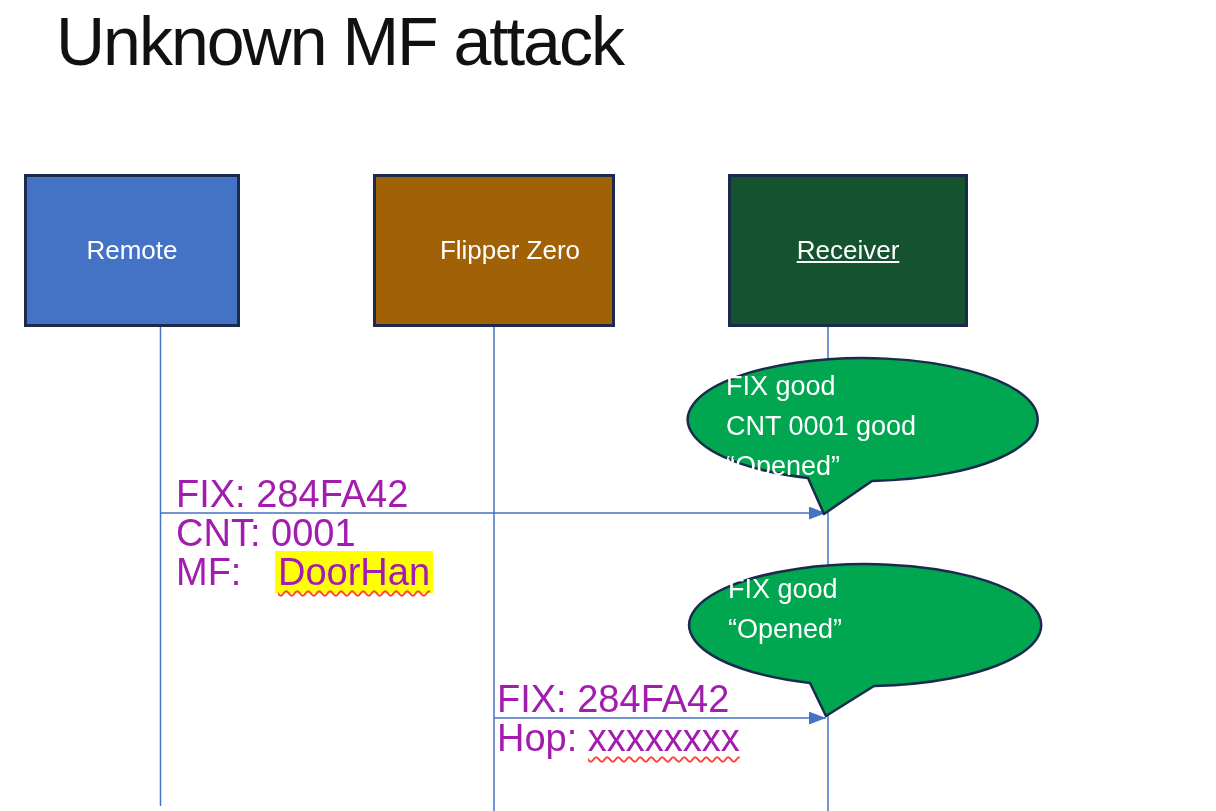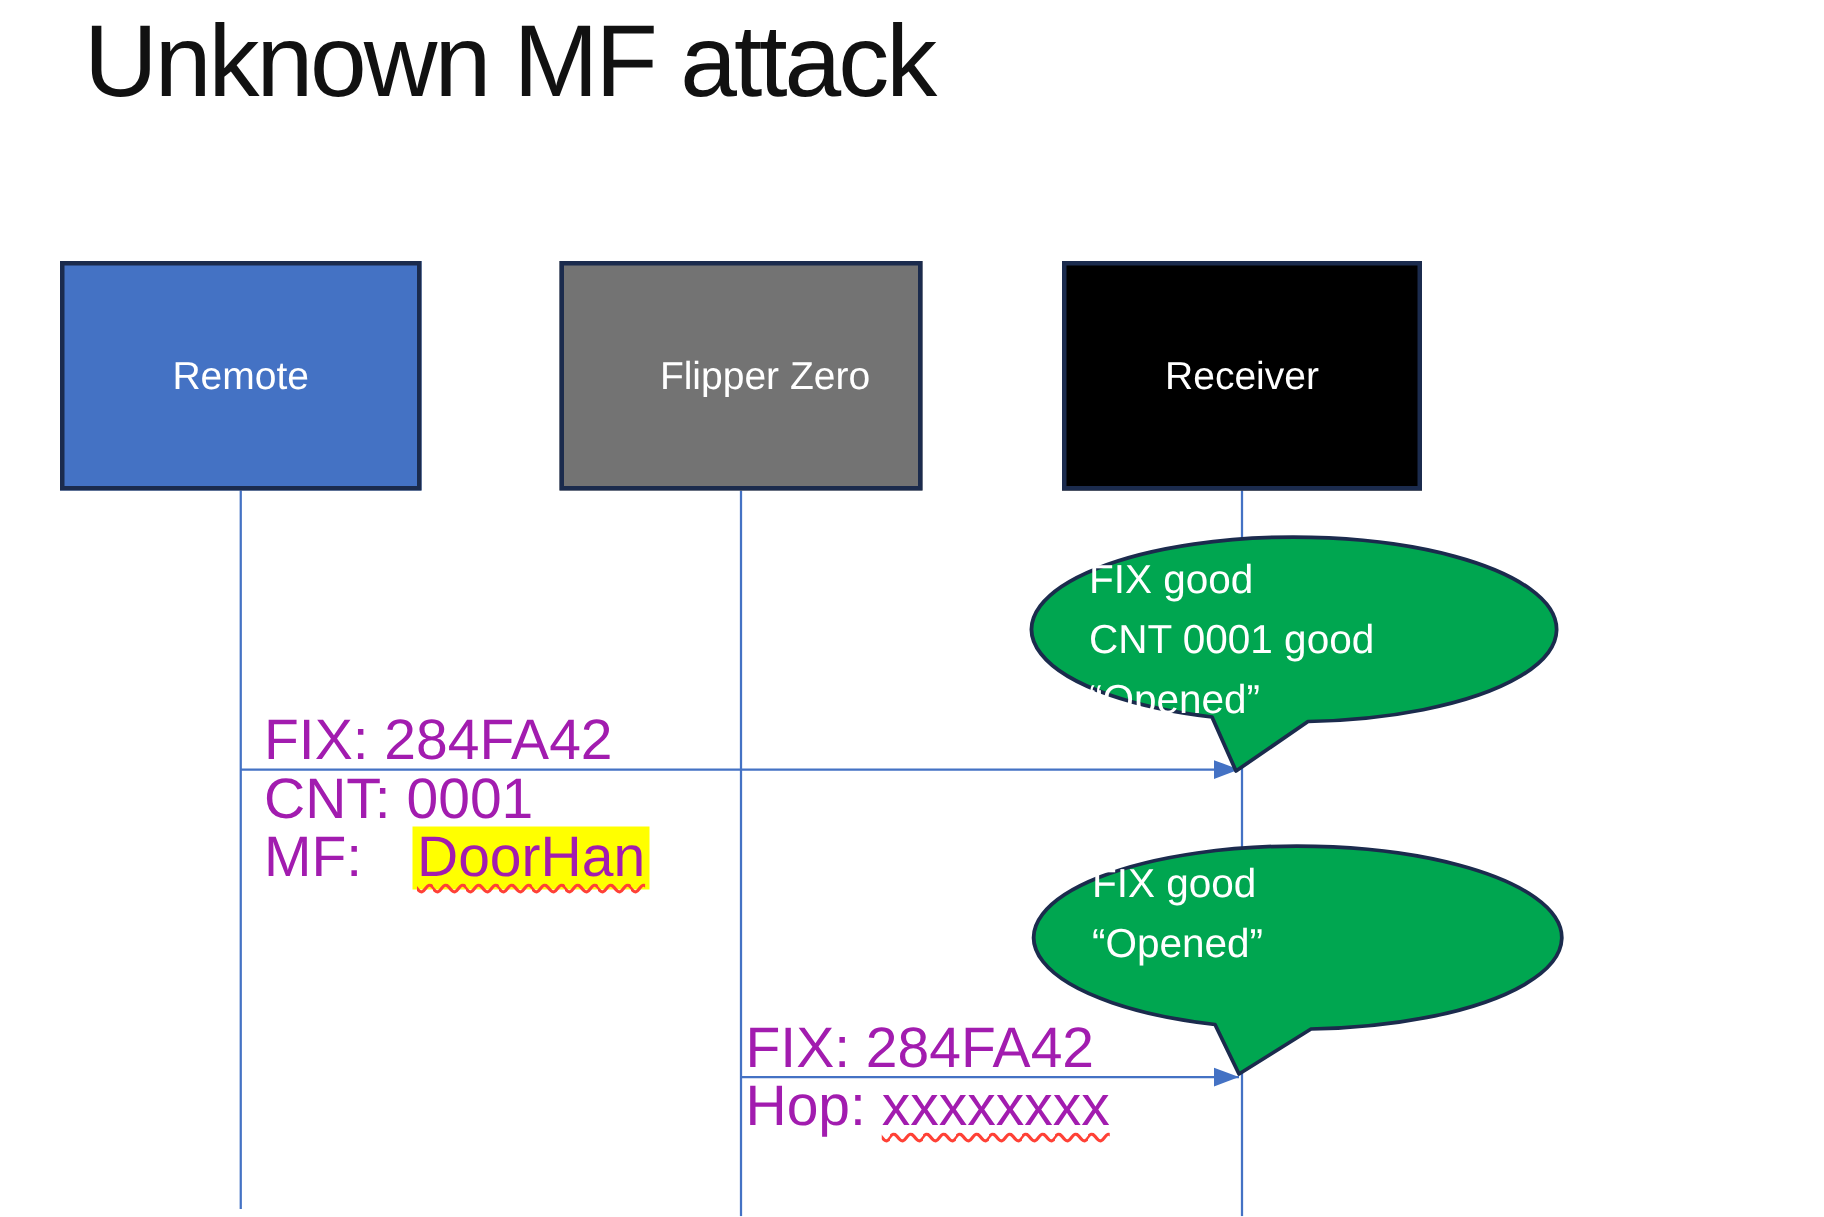--- a/index.html
+++ b/index.html
@@ -15,23 +15,23 @@
     position:absolute;left:56px;top:2px;
     font-size:68px;font-weight:300;letter-spacing:-2px;
     color:#111;white-space:nowrap;
   }
   .actor{
     position:absolute;top:174px;height:153px;
     border:3px solid #1b2b4d;box-sizing:border-box;
     display:flex;align-items:center;justify-content:center;
     color:#fff;font-size:26px;
   }
-  .actor.remote{left:40px;width:241px;background:#4472c4;}
-  .actor.flipper{left:373px;width:242px;background:#737373;padding-left:32px;}
-  .actor.receiver{left:708px;width:240px;background:#000000;}
+  .actor.remote{left:24px;width:216px;background:#4472c4;}
+  .actor.flipper{left:373px;width:242px;background:#a16207;padding-left:32px;}
+  .actor.receiver{left:728px;width:240px;background:#14532d;text-decoration:underline;}
   svg.layer{position:absolute;left:0;top:0;width:1216px;height:811px;}
   .msg{
     position:absolute;font-size:38px;line-height:39px;
     color:#a21caf;white-space:nowrap;
   }
   .msg1{left:176px;top:475px;}
   .msg2{left:497px;top:680px;}
   .hl-yellow{background:#ffff00;padding:0 3px;margin-left:23px;}
   .hl-wavy{
     text-decoration-line:underline;

